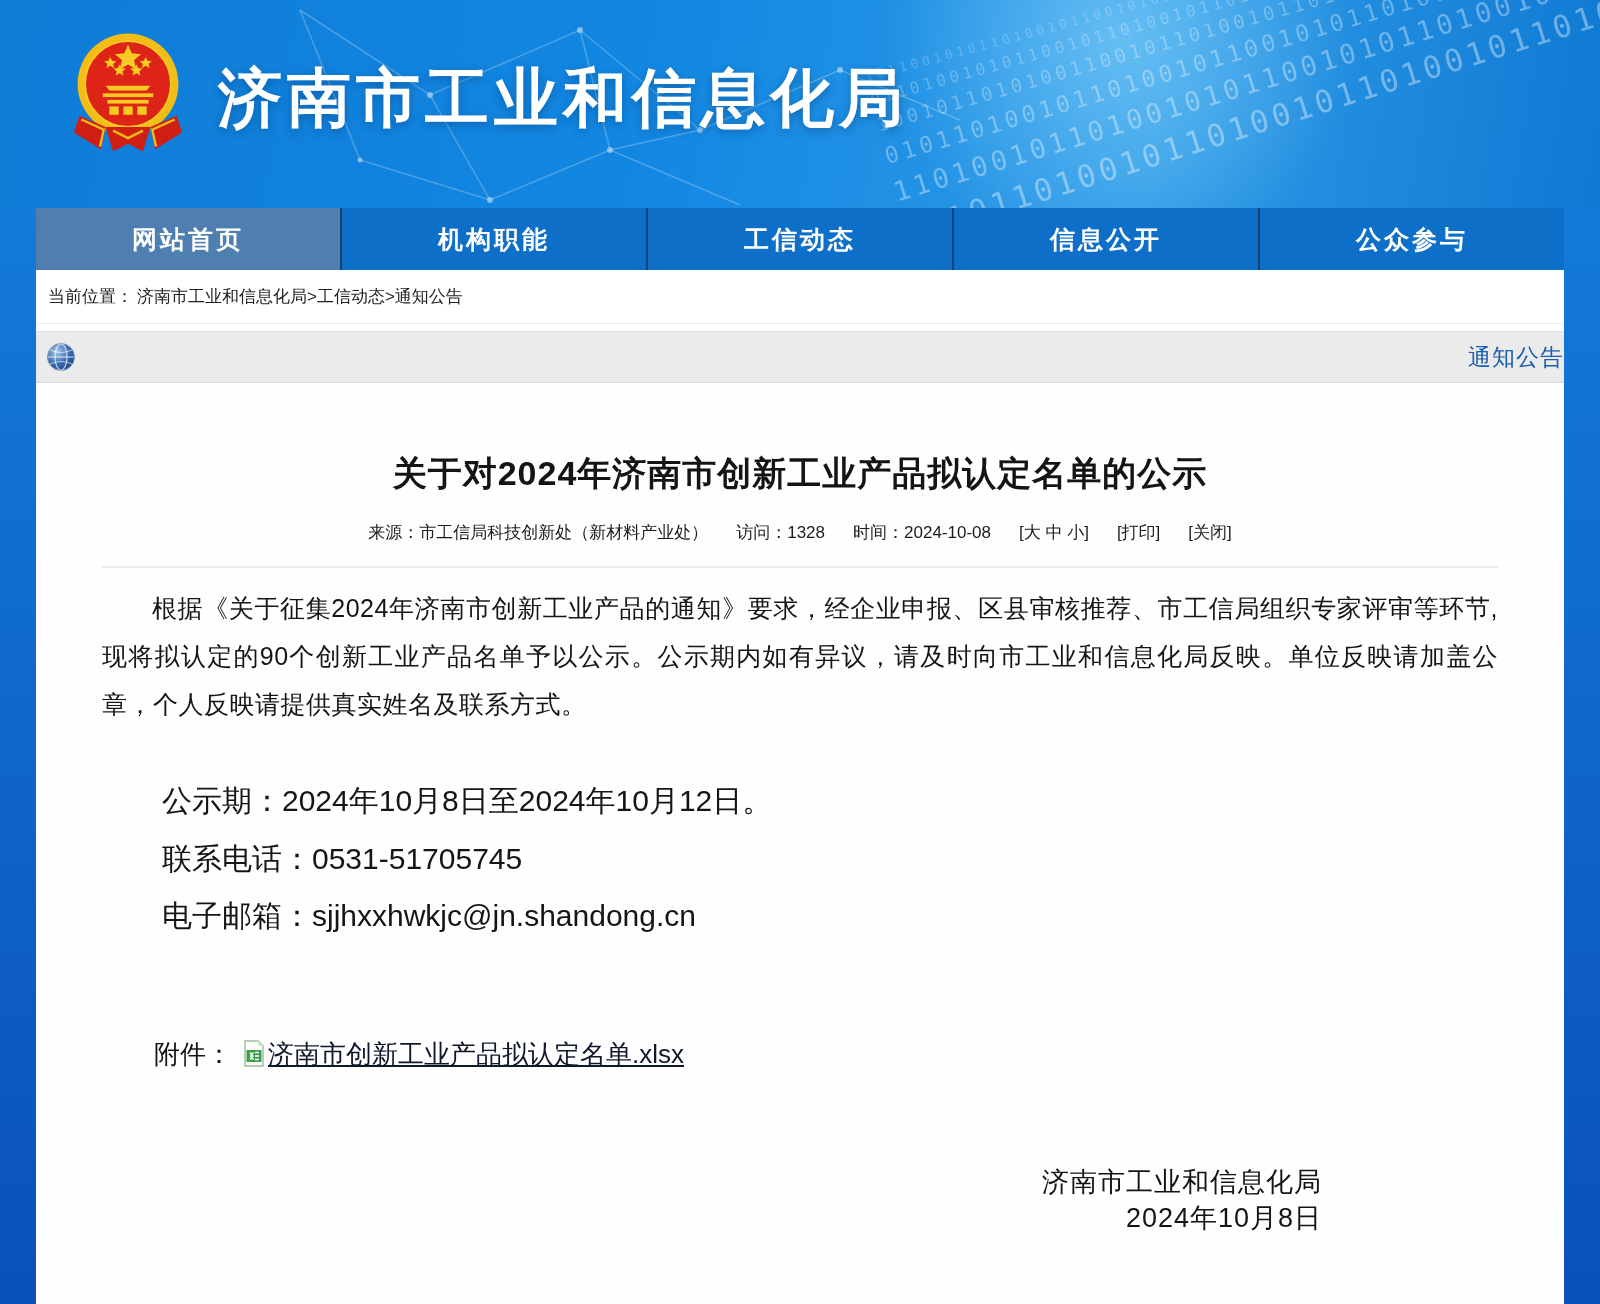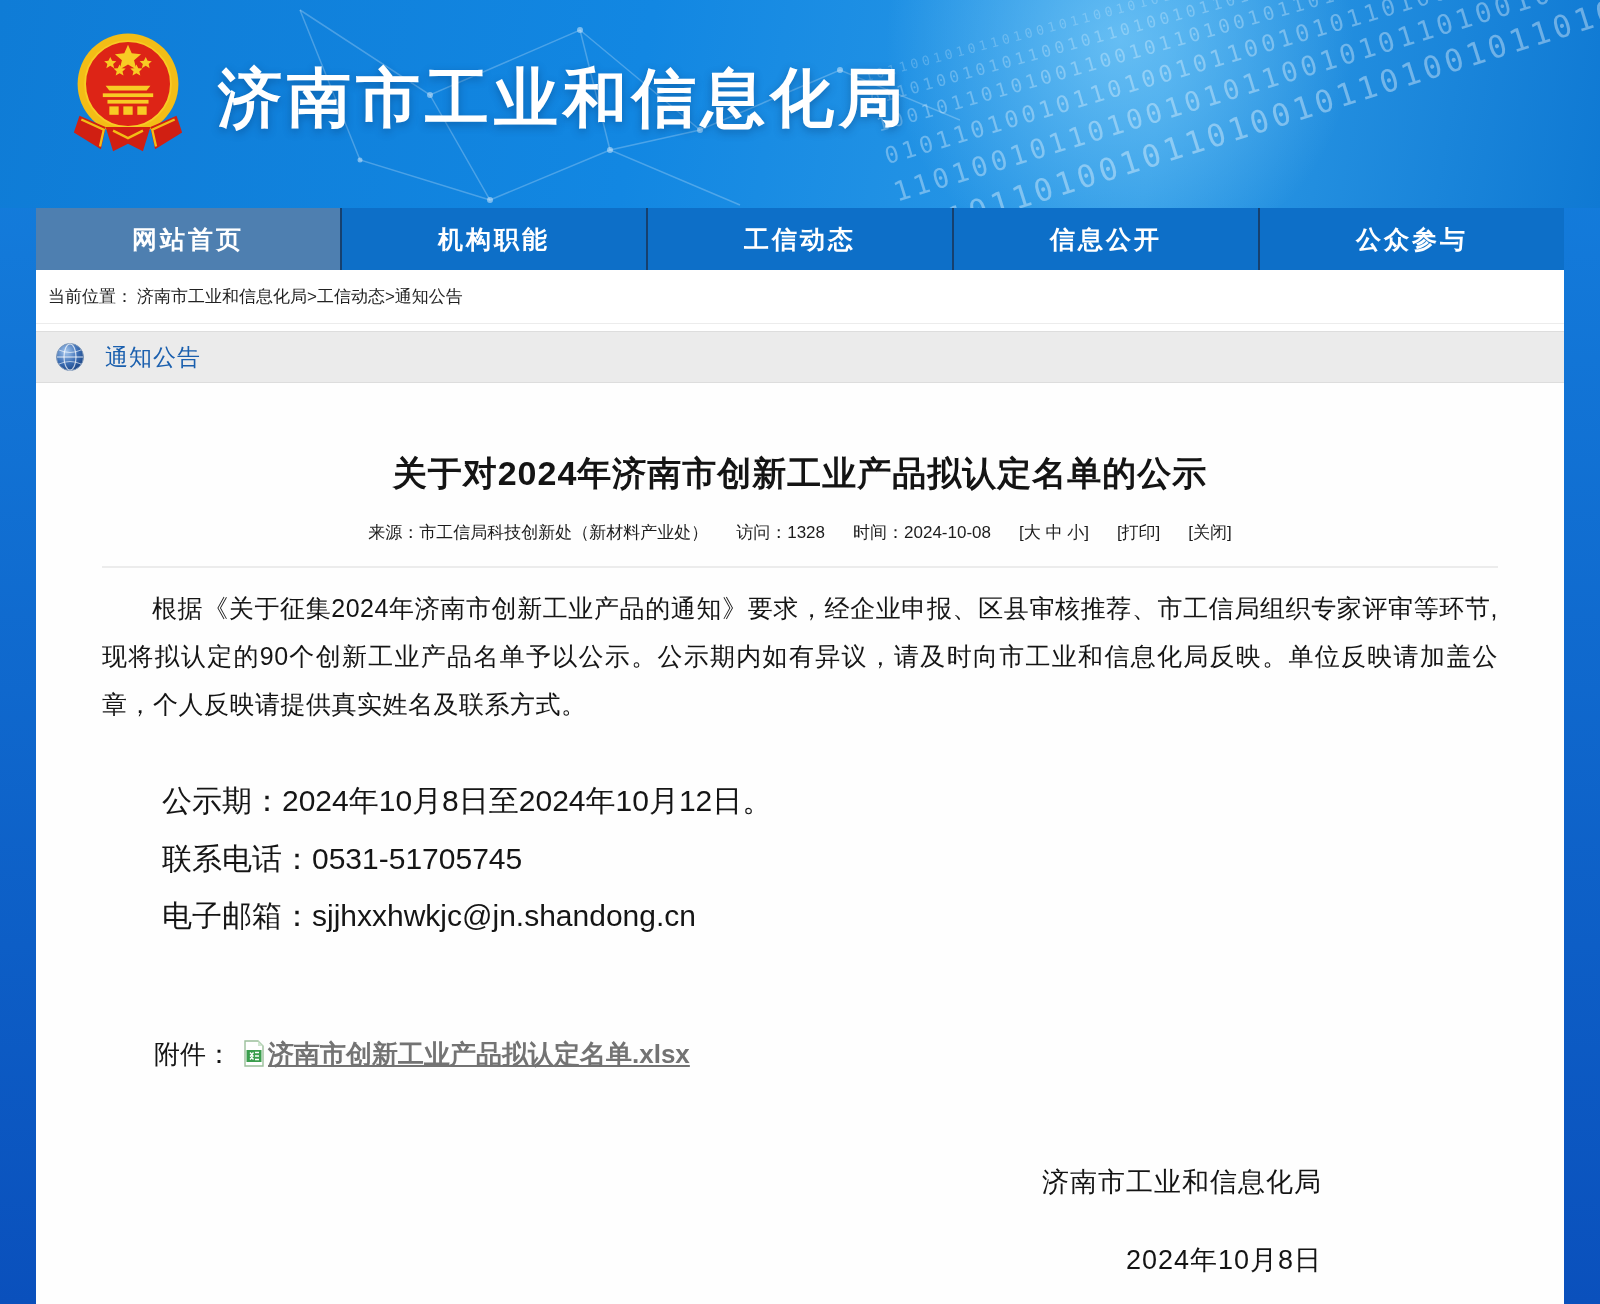--- a/index.html
+++ b/index.html
@@ -42,41 +42,41 @@
   .nav-item.active { background:#4e7fb0; }
 
   
   .breadcrumb { height:54px; display:flex; align-items:center; padding-left:12px;
                 font-size:17px; color:#222; background:#fff; border-bottom:1px solid #ececec; }
   .breadcrumb .crumb-path { margin-left:4px; }
 
   
   .section-bar { height:52px; margin-top:7px; background:#ebebeb;
                  border-top:1px solid #dddddd; border-bottom:1px solid #dddddd;
-                 display:flex; align-items:center; gap:20px; padding-left:19px; }
+                 display:flex; align-items:center; gap:4px; padding-left:10px;justify-content:space-between; }
   .section-title { color:#1a5fae; font-size:23px; letter-spacing:1px; }
 
   
   .article { flex:1; background:#fefefe; padding:0 66px; }
   .article-title { margin-top:68px; text-align:center; font-size:34px; font-weight:700;
                    color:#141414; letter-spacing:1px; }
   .meta { margin-top:24px; display:flex; justify-content:center; align-items:center;
           gap:28px; font-size:17px; color:#1c1c1c; }
   .meta .clickable { cursor:pointer; }
   .rule { margin-top:22px; border:none; border-top:2px solid #ececec; }
   .body-text { margin-top:16px; font-size:25px; line-height:1.92; color:#151515;
                text-indent:2em; text-align:justify; letter-spacing:.5px; }
   .contact { margin-top:44px; margin-left:2em; font-size:30px; line-height:1.92; color:#151515; }
   .attachment { margin-top:92px; margin-left:2em; font-size:26px; color:#151515;
                 display:flex; align-items:center; }
   .attachment .excel-icon { margin:0 2px 0 10px; }
-  .attachment a { color:#737373; text-decoration:underline; cursor:pointer;font-weight:bold; }
+  .attachment a { color:#0f172a; text-decoration:underline; cursor:pointer; }
   .signature { margin-top:92px; display:flex; flex-direction:column; align-items:flex-end;
                padding-right:176px; font-size:27px; color:#141414; letter-spacing:1px; }
-  .sig-date { margin-top:42px; }
+  .sig-date { }
 </style>
 </head>
 <body>
 
 <div class="page">
 
   <div class="header">
     <div class="glow"></div>
     <div class="binary">
       <div class="row">10110010101101001011001010110100101101001</div>

